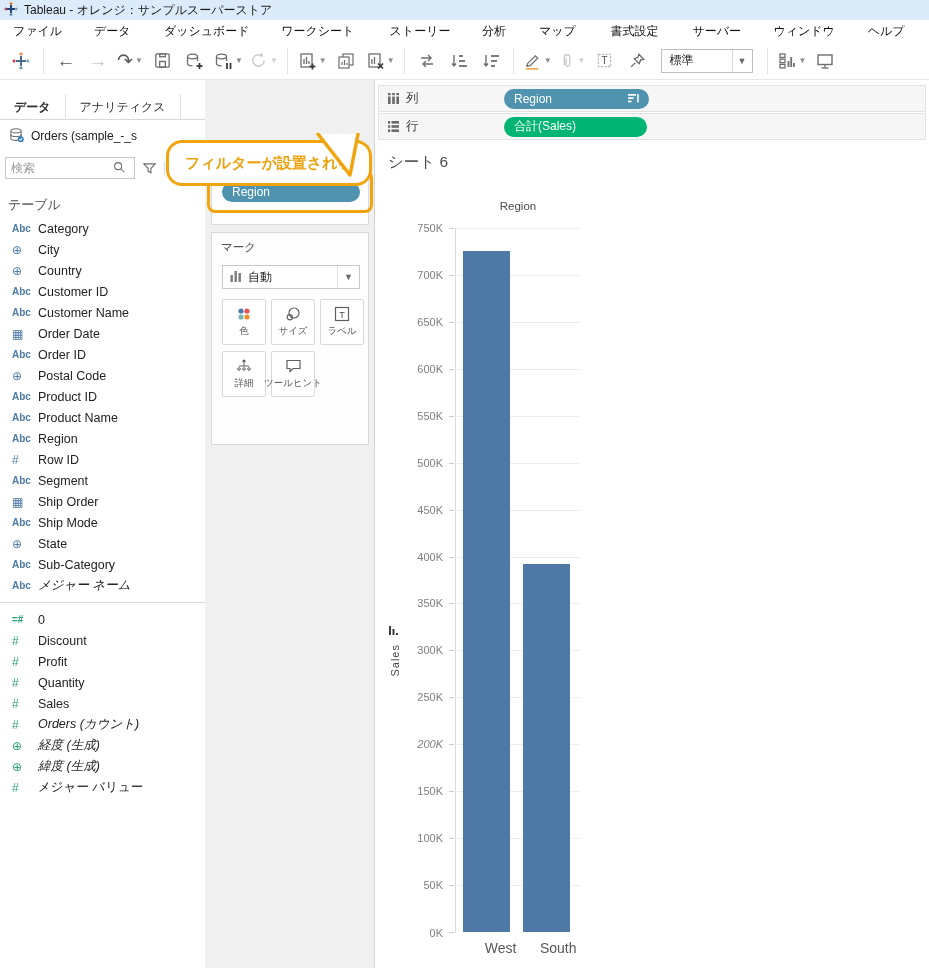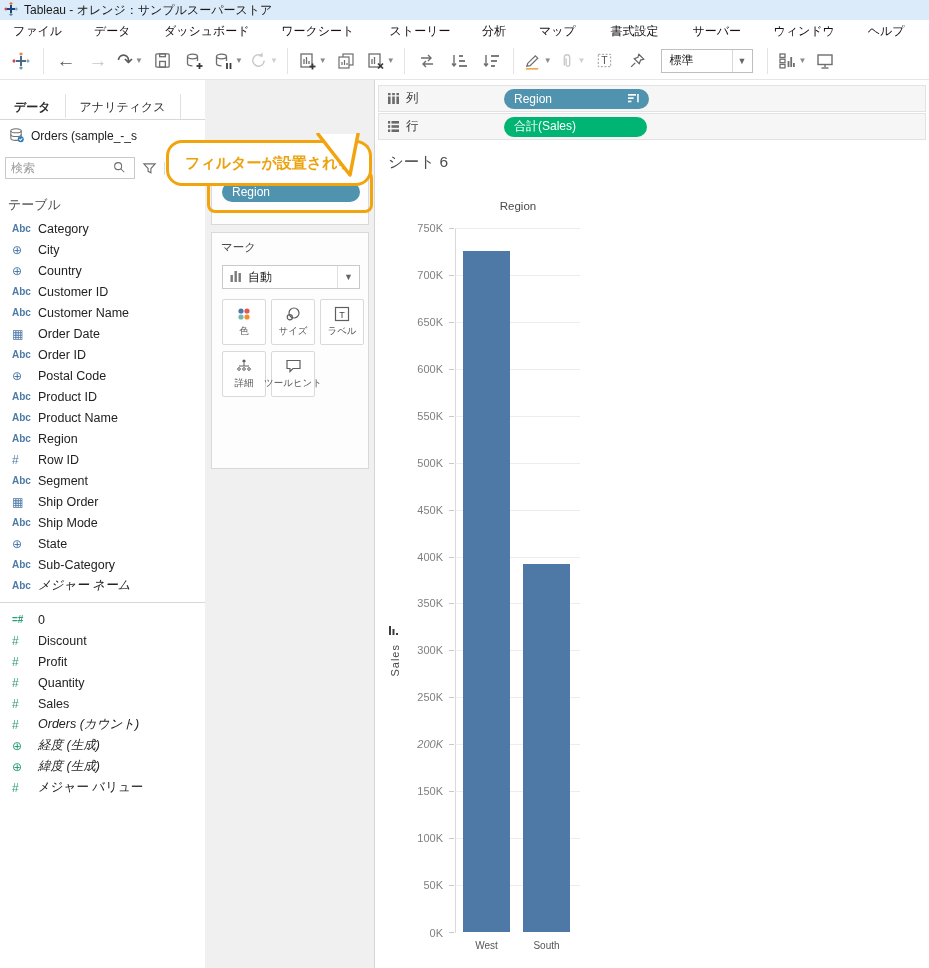--- a/index.html
+++ b/index.html
@@ -73,21 +73,21 @@
   .shelf-label .sl-txt { margin-left:6px; }
   .sheet-title { position:absolute; left:13px; top:72px; font-size:15.5px; color:#4e4e4e; }
 
   .chart-area { position:absolute; left:0; top:118px; width:320px; height:780px; }
   .col-header { position:absolute; left:81px; top:2px; width:124px; text-align:center; font-size:11.5px; color:#4a4a4a; }
   .tick-label { position:absolute; left:0; width:68px; text-align:right; font-size:11px; color:#7f7f7f; height:14px; line-height:14px; }
   .tick-mark { position:absolute; width:5px; height:1px; background:#c9c9c9; left:74px; }
   .gridline { position:absolute; left:81px; width:124px; height:1px; background:#ededed; }
   .axisline { position:absolute; left:80px; top:30px; width:1px; height:705px; background:#d9d9d9; }
   .bar { position:absolute; }
-  .x-label { position:absolute; width:60px; text-align:center; font-size:10px; color:#575757; top:742px; }
+  .x-label { position:absolute; width:60px; text-align:right; font-size:14px; color:#575757; top:742px; }
   .y-axis-title { position:absolute; left:14px; top:446px; writing-mode:vertical-rl; transform:rotate(180deg); font-size:11px; color:#4a4a4a; letter-spacing:1px; }
   .axis-sort { position:absolute; left:14px; top:428px; }
 
   
   .hl-box { position:absolute; left:207px; top:170px; width:166px; height:43px; border:3.5px solid #f2a40e; border-radius:8px; z-index:50; }
   .bubble { position:absolute; left:166px; top:92px; width:206px; height:46px; background:#fff; border:3.5px solid #f2a40e; border-radius:16px; z-index:51; display:flex; align-items:center; justify-content:center;margin-top:48px; }
   .bubble span { color:#eca20d; font-size:15px; font-weight:bold; white-space:nowrap; }
   .tail { position:absolute; left:300px; top:133px; z-index:52; }
 </style>
 </head>
@@ -455,21 +455,21 @@
       </div>
   </div>
 
   <div class="cardspane">
     <div class="card" style="top:65px; height:80px;">
       <div class="card-title">フィルター</div>
       <div class="pill blue" style="position:absolute; left:10px; top:36px; width:138px;">
         <span>Region</span>
       </div>
     </div>
-    <div class="card" style="top:152px; height:237px;">
+    <div class="card" style="top:152px; height:213px;">
       <div class="card-title">マーク</div>
       <div class="marks-dd">
         <span style="margin-left:7px;"><svg width="12" height="12" viewBox="0 0 12 12" fill="#7a7a7a">
               <rect x="0.5" y="5" width="2.4" height="7"></rect>
               <rect x="4.5" y="1" width="2.4" height="11"></rect>
               <rect x="8.5" y="3" width="2.4" height="9"></rect>
             </svg></span>
         <span class="dd-label">自動</span>
         <span class="dd-caret">▼</span>
       </div>

